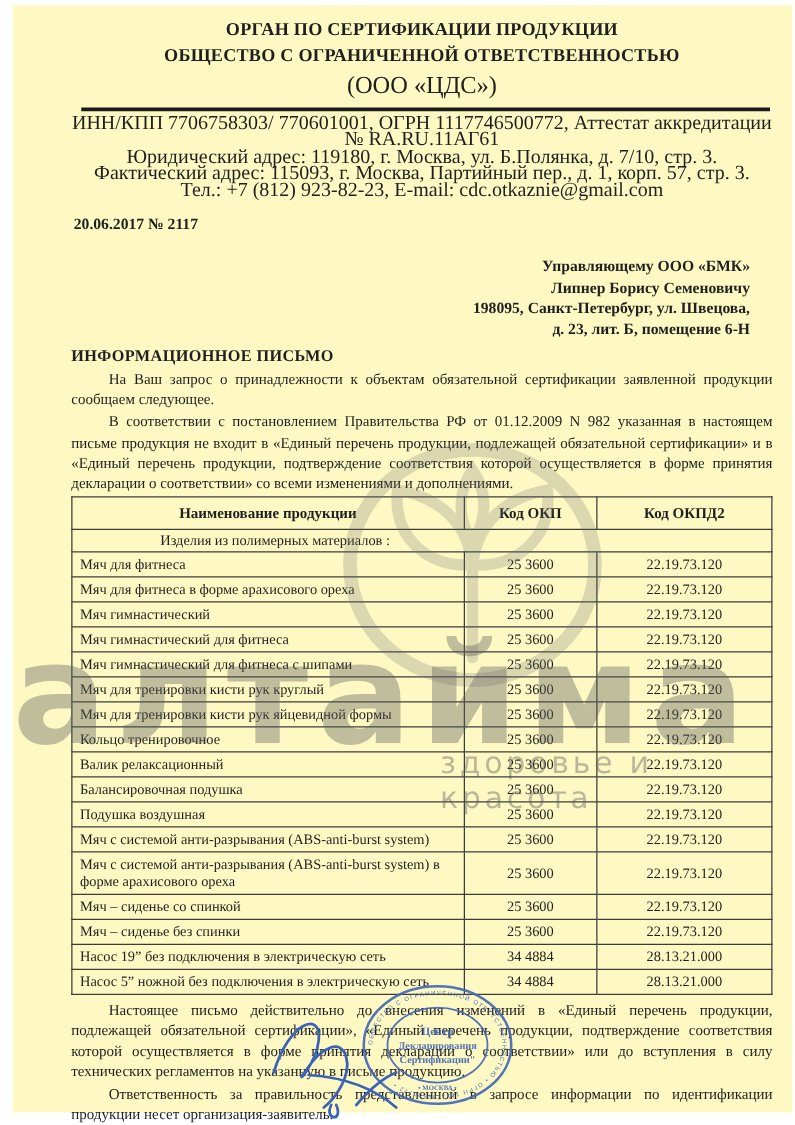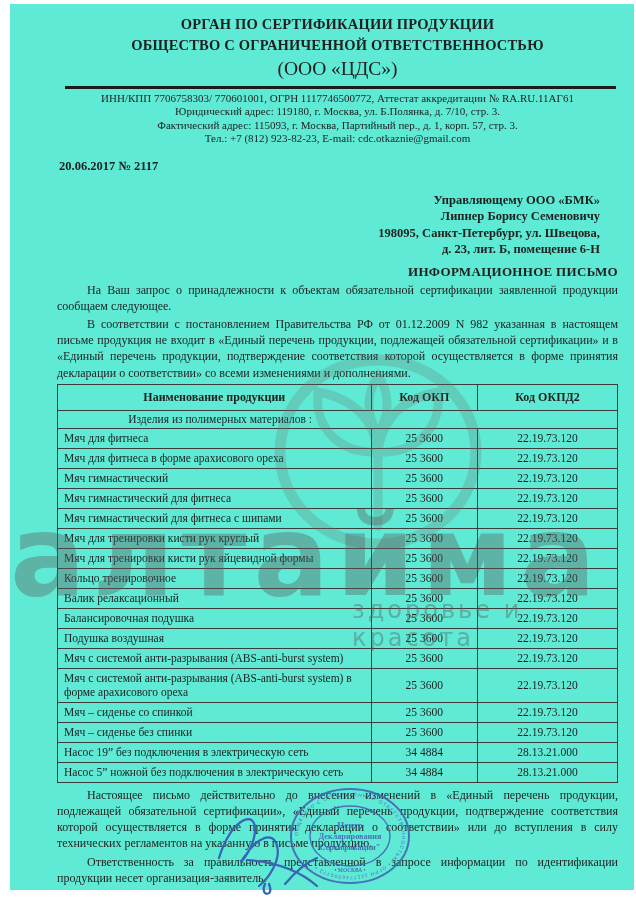--- a/index.html
+++ b/index.html
@@ -1,37 +1,37 @@
 <!DOCTYPE html>
 <html lang="ru"><head>
 <meta charset="utf-8">
 <style>
   html,body{margin:0;padding:0;background:#ffffff;width:636px;height:900px;overflow:hidden;}
   .page{
     position:relative;
     margin:4px 2px 8px 10px;
     width:624px;height:886px;
-    background:#5eead4;
+    background:#fef9c3;
     font-family:"Liberation Serif","DejaVu Serif",serif;
     color:#1f1f1f;
     box-sizing:border-box;
     padding:6px 16px 0 47px;
   }
   
   .letterhead{text-align:center;padding-top:4px;}
   .lh-small{font-size:14.5px;font-weight:bold;line-height:21px;letter-spacing:.2px;}
   .lh-big{font-size:20.5px;font-weight:bold;line-height:29px;}
   .lh-big2{font-size:19.5px;font-weight:normal;line-height:26px;}
   .rule{height:3px;background:#1b1b1b;margin:4px 2px 3px 8px;}
-  .contacts{text-align:center;font-size:11px;line-height:13.4px;}
+  .contacts{text-align:center;font-size:16px;line-height:13.4px;}
   
   .refline{font-weight:bold;font-size:12.5px;margin:13px 0 18px 2px;}
   .recipient{text-align:right;font-weight:bold;font-size:12.5px;line-height:16.5px;margin-right:18px;margin-top:2px;}
   
-  .doc-title{text-align:right;font-weight:bold;font-size:13px;margin:6px 0 2px 0;letter-spacing:.3px;}
+  .doc-title{text-align:left;font-weight:bold;font-size:13px;margin:6px 0 2px 0;letter-spacing:.3px;}
   .para{font-size:12px;line-height:16.2px;text-align:justify;text-indent:30px;margin:2px 0;}
   
   table.products{width:100%;border-collapse:collapse;margin-top:3px;font-size:11.5px;}
   table.products th,table.products td{border:1px solid #3c3c3c;}
   table.products th{font-size:12px;font-weight:bold;padding:5px 4px;text-align:center;}
   th.w-name{width:56%;} th.w-okp{width:19%;} th.w-okpd{width:25%;margin-top:36px;}
   td.c-name{padding:2.5px 6px;line-height:14px;text-align:left;}
   td.c-code{padding:2.5px 4px;text-align:center;line-height:14px;}
   td.group-cell{padding:2.5px 0;}
   .group-label{display:block;width:58%;text-align:center;}

